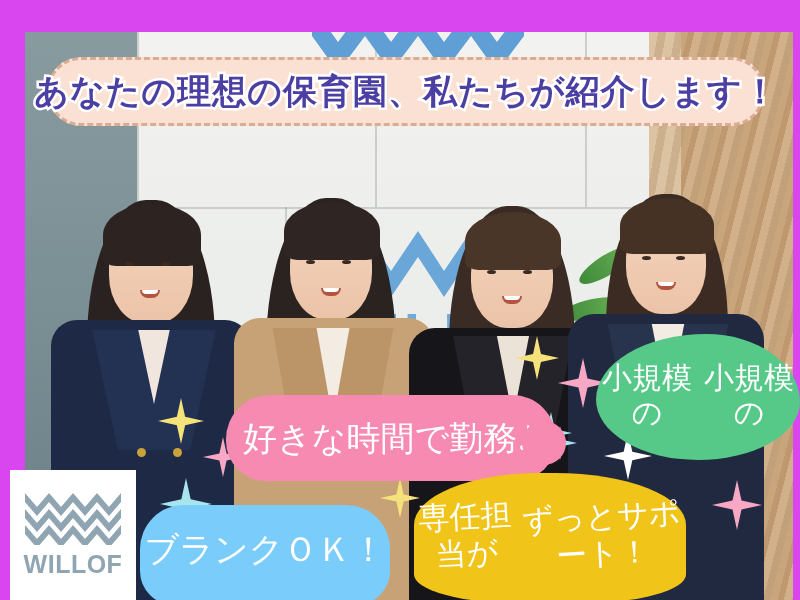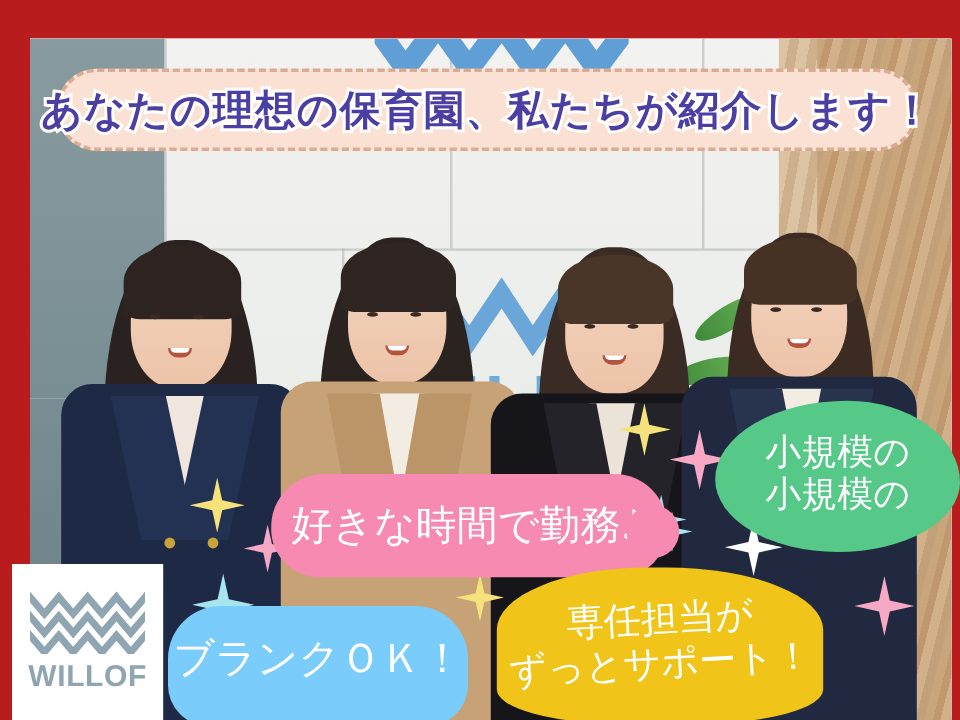--- a/index.html
+++ b/index.html
@@ -5,21 +5,21 @@
   * { box-sizing: border-box; margin: 0; padding: 0; }
   html, body {
     width: 800px; height: 600px;
     background: #ffffff;
     font-family: "Liberation Sans", "DejaVu Sans", sans-serif;
     overflow: hidden;
   }
   #ad {
     position: relative;
     width: 800px; height: 600px;
-    background: #b91c1c;
+    background: #d946ef;
     overflow: hidden;
   }
 
   
   .photo {
     position: absolute;
     left: 25px; top: 32px; width: 768px; height: 568px;
     overflow: hidden;
     background: #e8eaea;
   }
@@ -113,21 +113,21 @@
   .banner-text {
     font-size: 34px; font-weight: 700; letter-spacing: 1px;
     color: #4b3fa3; white-space: nowrap;
     -webkit-text-stroke: 5px #ffffff;
     paint-order: stroke fill;
     font-family: "DejaVu Sans", "Liberation Sans", sans-serif;
   }
 
   
   .bubble {
-    position: absolute; display: flex; flex-direction: column;
+    position: absolute; display: flex; flex-direction: row;
     align-items: center; justify-content: center;
     color: #ffffff; font-weight: 500; line-height: 1.18;
     font-family: "DejaVu Sans", "Liberation Sans", sans-serif;
     text-align: center;
   }
   .b-green {
     left: 596px; top: 334px; width: 204px; height: 126px;
     background: #56c888;
     border-radius: 54% 46% 50% 50% / 52% 54% 46% 48%;
     font-size: 30px; padding-bottom: 4px;

